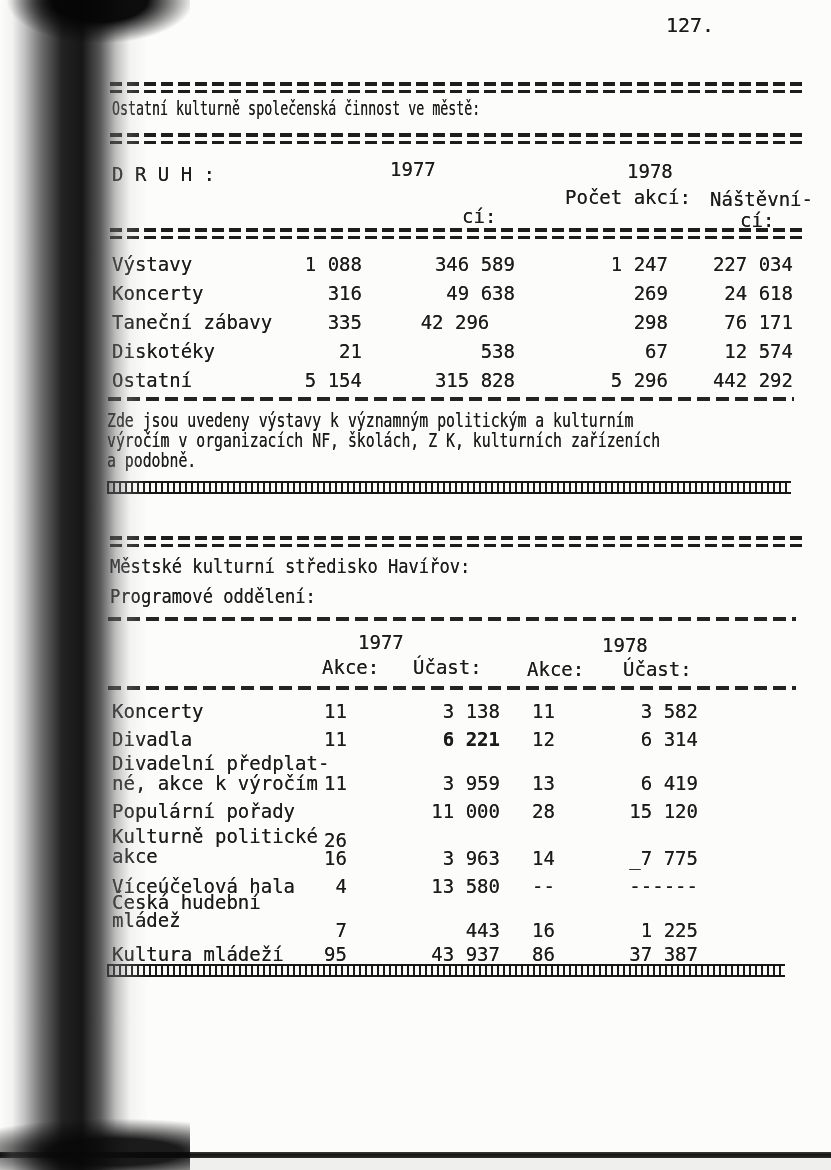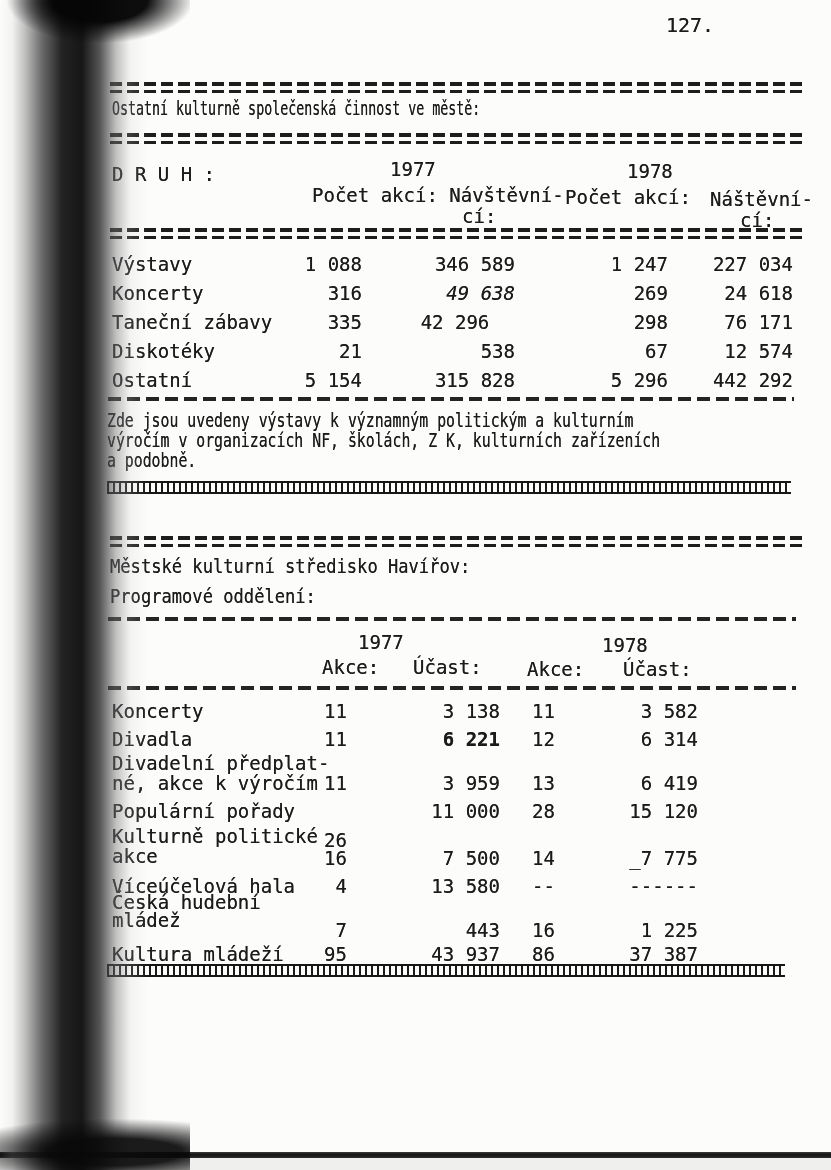--- a/index.html
+++ b/index.html
@@ -77,38 +77,37 @@
   <div class="t" style="left:666px;top:15px;font-size:20px;">127.</div>
 
   <div class="sep-eq" style="left:110px;top:82px;width:692px;"></div>
 
   <div class="t sx70" style="left:112px;top:98px;">Ostatní kulturně společenská činnost ve městě:</div>
 
   <div class="sep-eq" style="left:110px;top:133px;width:692px;"></div>
 
   <div class="t" style="left:112px;top:164px;">D R U H :</div>
   <div class="t" style="left:390px;top:159px;">1977</div>
-  <div class="t" style="left:312px;top:185px;">Počet akcí: Návštěvní-</div>
   <div class="t" style="left:462px;top:206px;">cí:</div>
   <div class="t" style="left:627px;top:161px;">1978</div>
   <div class="t" style="left:565px;top:187px;">Počet akcí:</div>
   <div class="t" style="left:710px;top:189px;">Náštěvní-</div>
   <div class="t" style="left:740px;top:210px;">cí:</div>
 
   <div class="sep-eq" style="left:110px;top:228px;width:692px;"></div>
 
   <div class="t" style="left:112px;top:254px;">Výstavy</div>
   <div class="t num" style="left:242px;top:254px;width:120px;">1 088</div>
   <div class="t num" style="left:395px;top:254px;width:120px;">346 589</div>
   <div class="t num" style="left:548px;top:254px;width:120px;">1 247</div>
   <div class="t num" style="left:673px;top:254px;width:120px;">227 034</div>
 
   <div class="t" style="left:112px;top:283px;">Koncerty</div>
   <div class="t num" style="left:242px;top:283px;width:120px;">316</div>
-  <div class="t num" style="left:395px;top:283px;width:120px;font-style:italic;">49 638</div>
+  <div class="t num" style="left:395px;top:283px;width:120px;">49 638</div>
   <div class="t num" style="left:548px;top:283px;width:120px;">269</div>
   <div class="t num" style="left:673px;top:283px;width:120px;">24 618</div>
 
   <div class="t" style="left:112px;top:312px;">Taneční zábavy</div>
   <div class="t num" style="left:242px;top:312px;width:120px;">335</div>
   <div class="t num" style="left:395px;top:312px;width:120px;text-align:center;">42 296</div>
   <div class="t num" style="left:548px;top:312px;width:120px;">298</div>
   <div class="t num" style="left:673px;top:312px;width:120px;">76 171</div>
 
   <div class="t" style="left:112px;top:341px;">Diskotéky</div>
@@ -168,21 +167,21 @@
 
   <div class="t" style="left:112px;top:801px;">Populární pořady</div>
   <div class="t num" style="left:247px;top:801px;width:100px;margin-top:29px;">26</div>
   <div class="t num" style="left:380px;top:801px;width:120px;">11 000</div>
   <div class="t num" style="left:455px;top:801px;width:100px;">28</div>
   <div class="t num" style="left:578px;top:801px;width:120px;">15 120</div>
 
   <div class="t" style="left:112px;top:826px;">Kulturně politické</div>
   <div class="t" style="left:112px;top:846px;">akce</div>
   <div class="t num" style="left:247px;top:848px;width:100px;">16</div>
-  <div class="t num" style="left:380px;top:848px;width:120px;">7 500</div>
+  <div class="t num" style="left:380px;top:848px;width:120px;">3 963</div>
   <div class="t num" style="left:455px;top:848px;width:100px;">14</div>
   <div class="t num" style="left:578px;top:848px;width:120px;">_7 775</div>
 
   <div class="t" style="left:112px;top:876px;">Víceúčelová hala</div>
   <div class="t num" style="left:247px;top:876px;width:100px;">4</div>
   <div class="t num" style="left:380px;top:876px;width:120px;">13 580</div>
   <div class="t num" style="left:455px;top:876px;width:100px;">--</div>
   <div class="t num" style="left:578px;top:876px;width:120px;">------</div>
 
   <div class="t" style="left:112px;top:892px;">Česká hudební</div>

